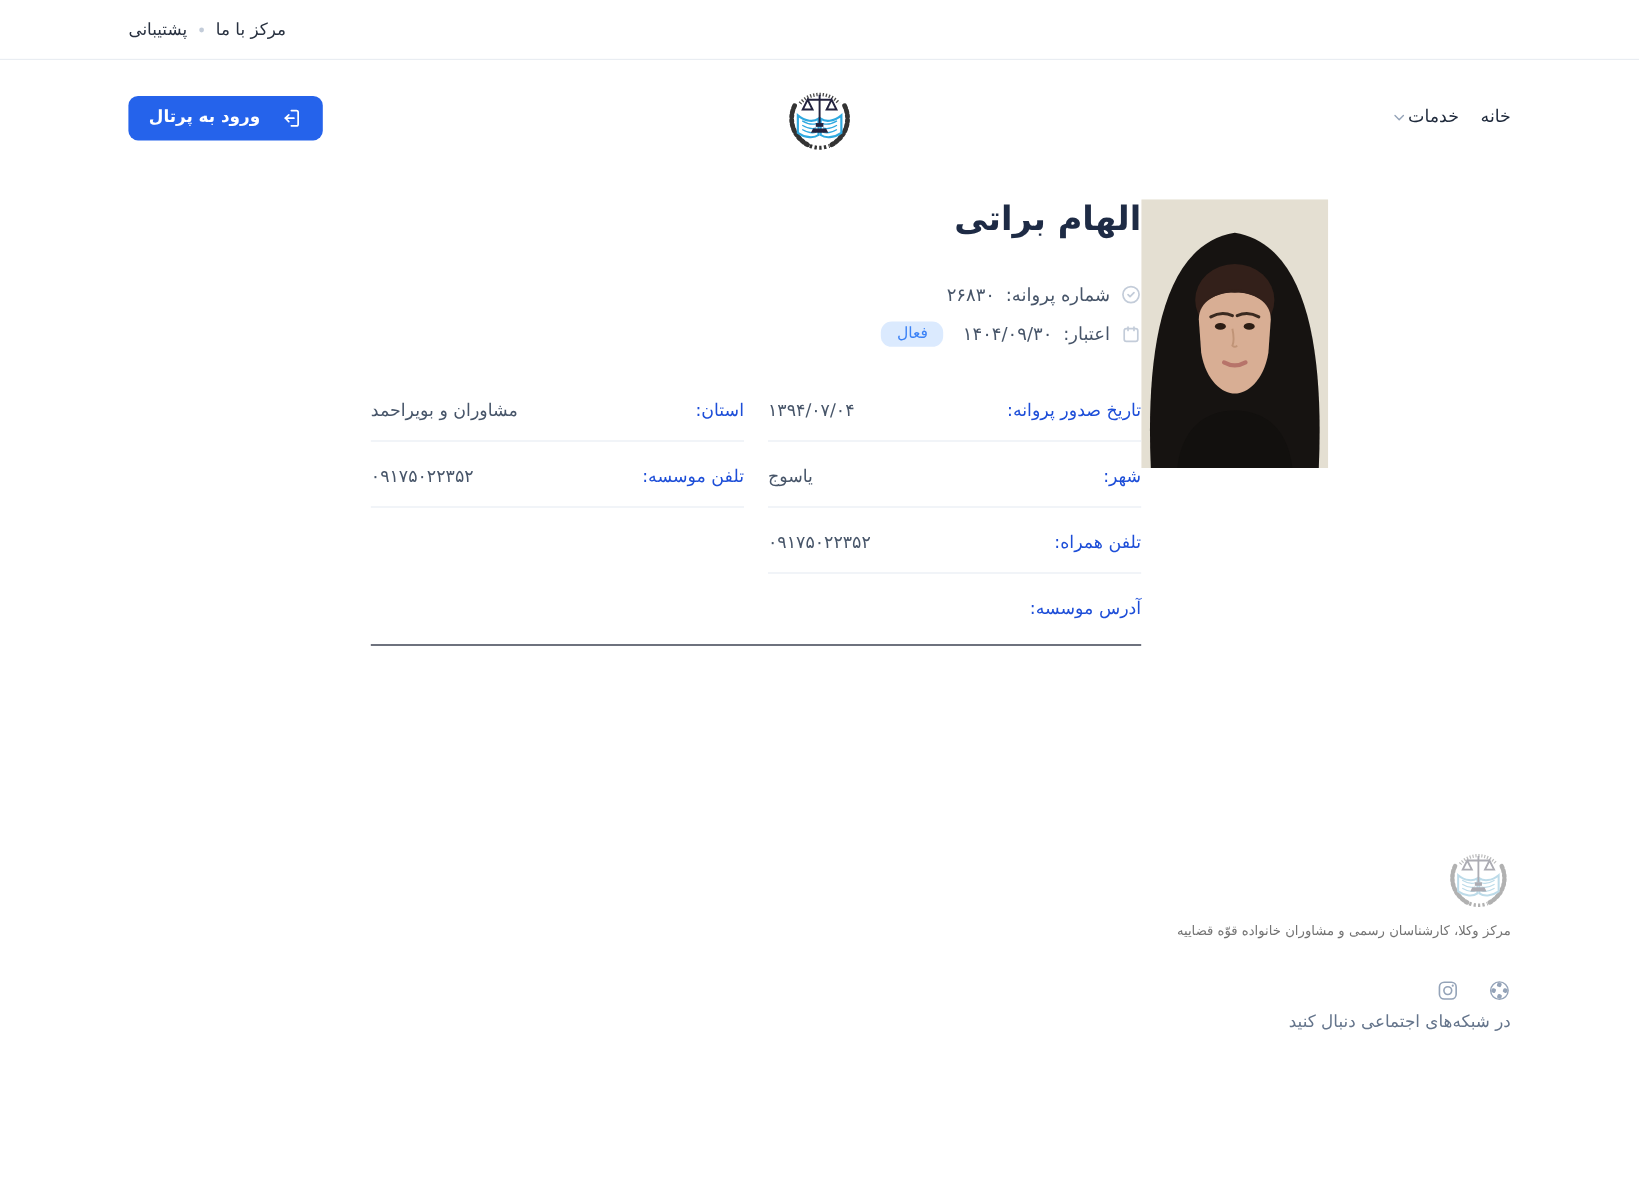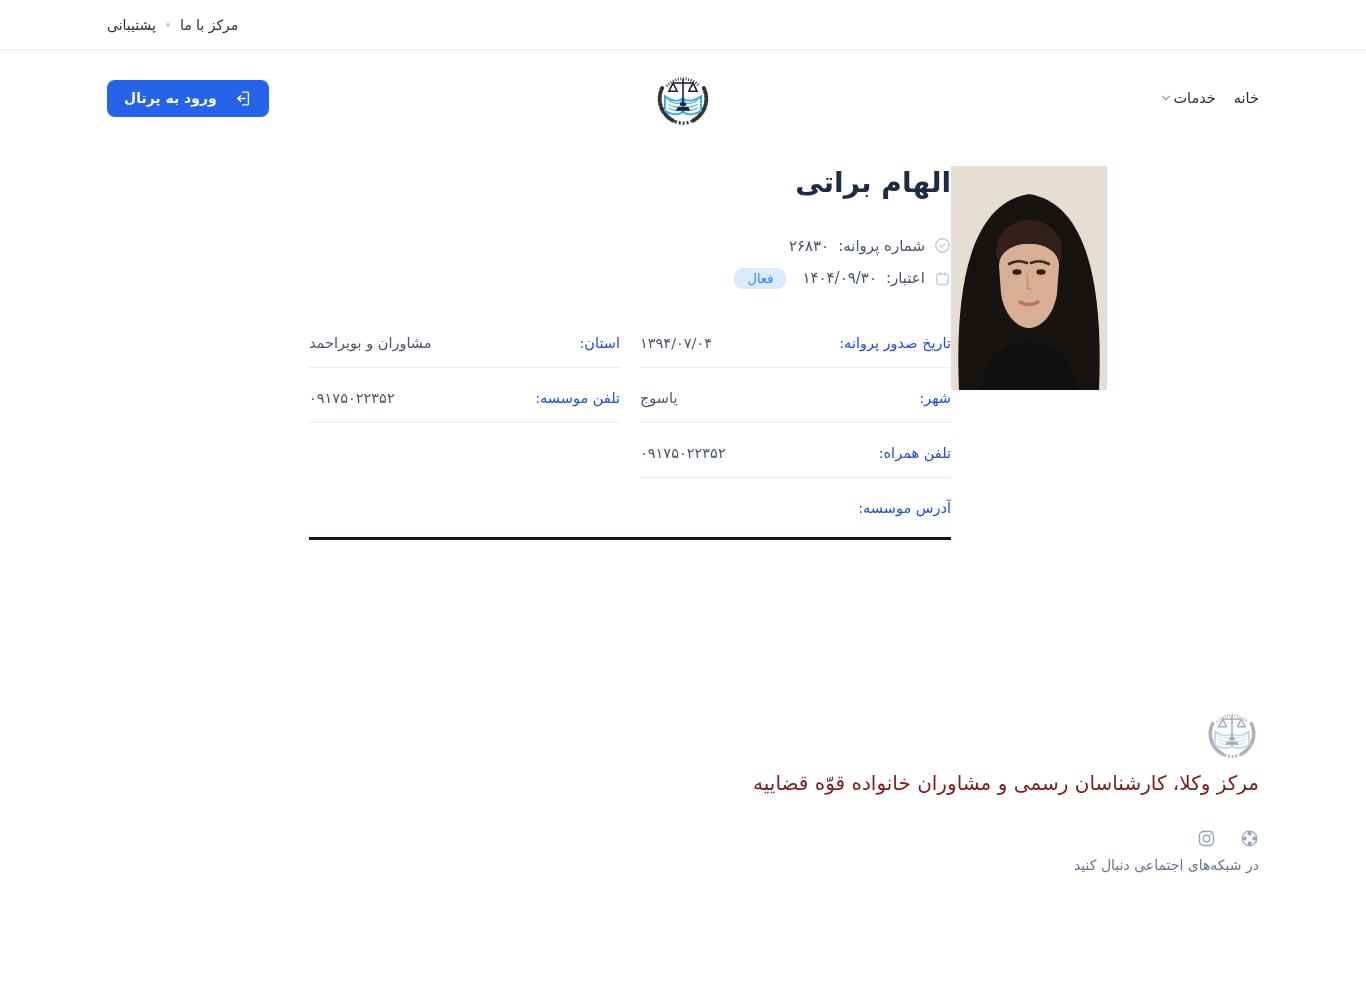--- a/index.html
+++ b/index.html
@@ -15,21 +15,21 @@
   
   .topbar { height:50px; border-bottom:1px solid #e9edf2; display:flex; align-items:center; }
   .topbar .container { display:flex; justify-content:flex-end; }
   .topbar-links { display:flex; align-items:center; gap:10px; font-size:14px; color:#27303f; }
   .sep-dot { width:4px; height:4px; border-radius:50%; background:#c3ccd9; display:inline-block; }
 
   
   .header { padding:18px 0; }
   .header .container { display:flex; align-items:center; }
   .main-nav { flex:1; display:flex; align-items:center; gap:18px; font-size:14.5px; color:#1e293b; }
-  .nav-link { display:flex; align-items:center; gap:0; }
+  .nav-link { display:flex; align-items:center; gap:0;font-family:Liberation Serif, serif; }
   .chev { width:14px; height:14px; stroke:#94a3b8; }
   .logo-box { width:58px; height:60px; flex:0 0 auto; }
   .btn-area { flex:1; display:flex; justify-content:flex-end; }
   .login-btn {
     display:flex; align-items:center; gap:18px;
     background:#2563eb; color:#fff; border:none; border-radius:8px;
     padding:10px 17px; font-size:14px; font-weight:bold; cursor:pointer;
     font-family:"DejaVu Sans", sans-serif;
   }
   .login-btn svg { width:17px; height:17px; }
@@ -50,29 +50,29 @@
   }
 
   .fields { margin-top:46px; display:grid; grid-template-columns:1fr 1fr; column-gap:20px; row-gap:22px; }
   .field {
     display:flex; justify-content:space-between; align-items:baseline;
     border-bottom:1px solid #e8edf3; padding-bottom:16px; font-size:14.5px;
   }
   .field-label { color:#1d4ed8; }
   .field-value { color:#475569; }
   .field.empty { border-bottom:none; }
-  .field-address { grid-column:1 / -1; border-bottom:3px solid #0f172a; padding-bottom:16px; font-size:14.5px; }
+  .field-address { grid-column:1 / -1; border-bottom:1px solid #0f172a; padding-bottom:16px; font-size:14.5px; }
   .field-address .field-label { display:block; margin-bottom:5px; }
   .field-address .field-value { display:block; }
 
   
   .footer { margin-top:165px; }
   .footer .container { display:flex; flex-direction:column; align-items:flex-start; }
   .footer-logo { width:54px; height:56px; filter:grayscale(35%) opacity(0.38); margin-left:2px; }
-  .footer-org { margin-top:10px; font-size:20px; color:#7f1d1d; }
+  .footer-org { margin-top:10px; font-size:11px; color:#737373; }
   .social-row { margin-top:34px; display:flex; gap:24px; }
   .social-icon { width:19px; height:19px; color:#94a3b8; cursor:pointer; }
   .footer-follow { margin-top:9px; font-size:14px; color:#64748b; }
 </style>
 </head>
 <body>
 
 <svg width="0" height="0" style="position:absolute">
   <symbol id="emblem" viewBox="0 0 64 64">
 

